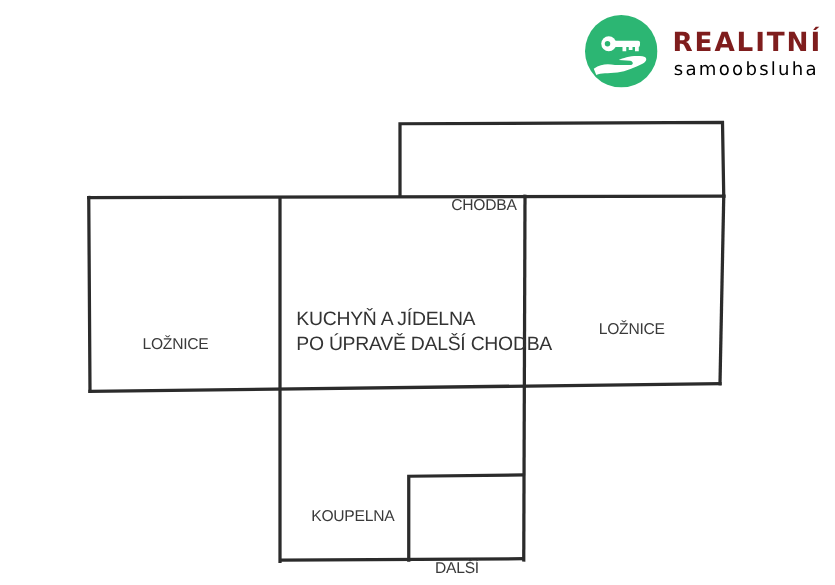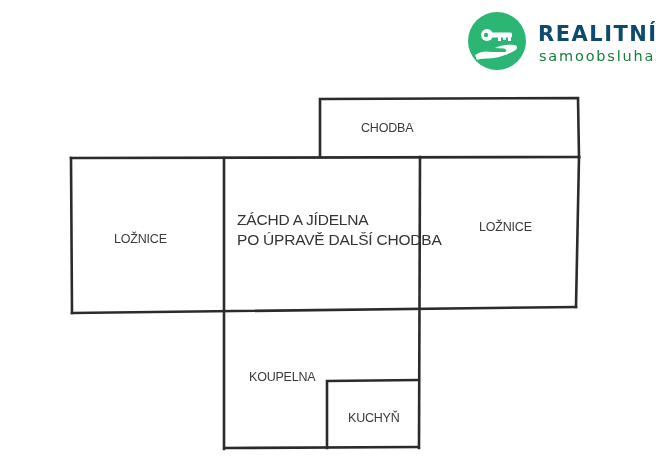--- a/index.html
+++ b/index.html
@@ -6,31 +6,32 @@
   body {
     width: 668px; height: 468px; position: relative; overflow: hidden;
     background: #ffffff;
     font-family: "Liberation Sans", sans-serif;
   }
   .plan { position: absolute; left: 0; top: 0; width: 668px; height: 468px; }
   .room-label {
     position: absolute; color: #3a3a3a; font-size: 12.5px;
     letter-spacing: -0.2px; white-space: nowrap;
     font-family: "Liberation Sans", sans-serif;
+    margin-top: 36px;
   }
   .room-label.big { font-size: 15.5px; line-height: 19px; color: #333; }
   .logo { position: absolute; left: 468px; top: 12px; width: 200px; height: 70px; }
   .logo-title {
     position: absolute; left: 70px; top: 10px; font-size: 21px; font-weight: bold;
-    color: #0c4a6e; letter-spacing: 1.5px; white-space: nowrap;
+    color: #7f1d1d; letter-spacing: 1.5px; white-space: nowrap;
     font-family: "DejaVu Sans", sans-serif;
   }
   .logo-sub {
     position: absolute; left: 71px; top: 36px; font-size: 14.5px;
-    color: #15803d; letter-spacing: 1.8px; white-space: nowrap;
+    color: #000000; letter-spacing: 1.8px; white-space: nowrap;
     font-family: "DejaVu Sans", sans-serif;
   }
   .logo-mark { position: absolute; left: 0; top: 0; width: 58px; height: 58px; }
 </style>
 </head>
 <body>
 
 <div class="logo">
   <svg class="logo-mark" viewBox="0 0 58 58">
     <circle cx="29" cy="29" r="29" fill="#2cb673"></circle>
@@ -62,17 +63,17 @@
     <line x1="420" y1="157" x2="419" y2="448"></line>
 
     <line x1="225" y1="448" x2="418" y2="447"></line>
 
     <polyline points="327,448 327,381 418,380"></polyline>
   </g>
 </svg>
 
 <div class="room-label" style="left:361px; top:121px;">CHODBA</div>
 <div class="room-label" style="left:114px; top:232px;">LOŽNICE</div>
-<div class="room-label big" style="left:237px; top:210px;">ZÁCHD A JÍDELNA</div>
+<div class="room-label big" style="left:237px; top:210px;">KUCHYŇ A JÍDELNA</div>
 <div class="room-label big" style="left:237px; top:230px;">PO ÚPRAVĚ DALŠÍ CHODBA</div>
 <div class="room-label" style="left:479px; top:220px;">LOŽNICE</div>
 <div class="room-label" style="left:249px; top:370px;">KOUPELNA</div>
-<div class="room-label" style="left:348px; top:411px;">KUCHYŇ</div>
+<div class="room-label" style="left:348px; top:411px;">DALŠÍ</div>
 
 </body></html>

